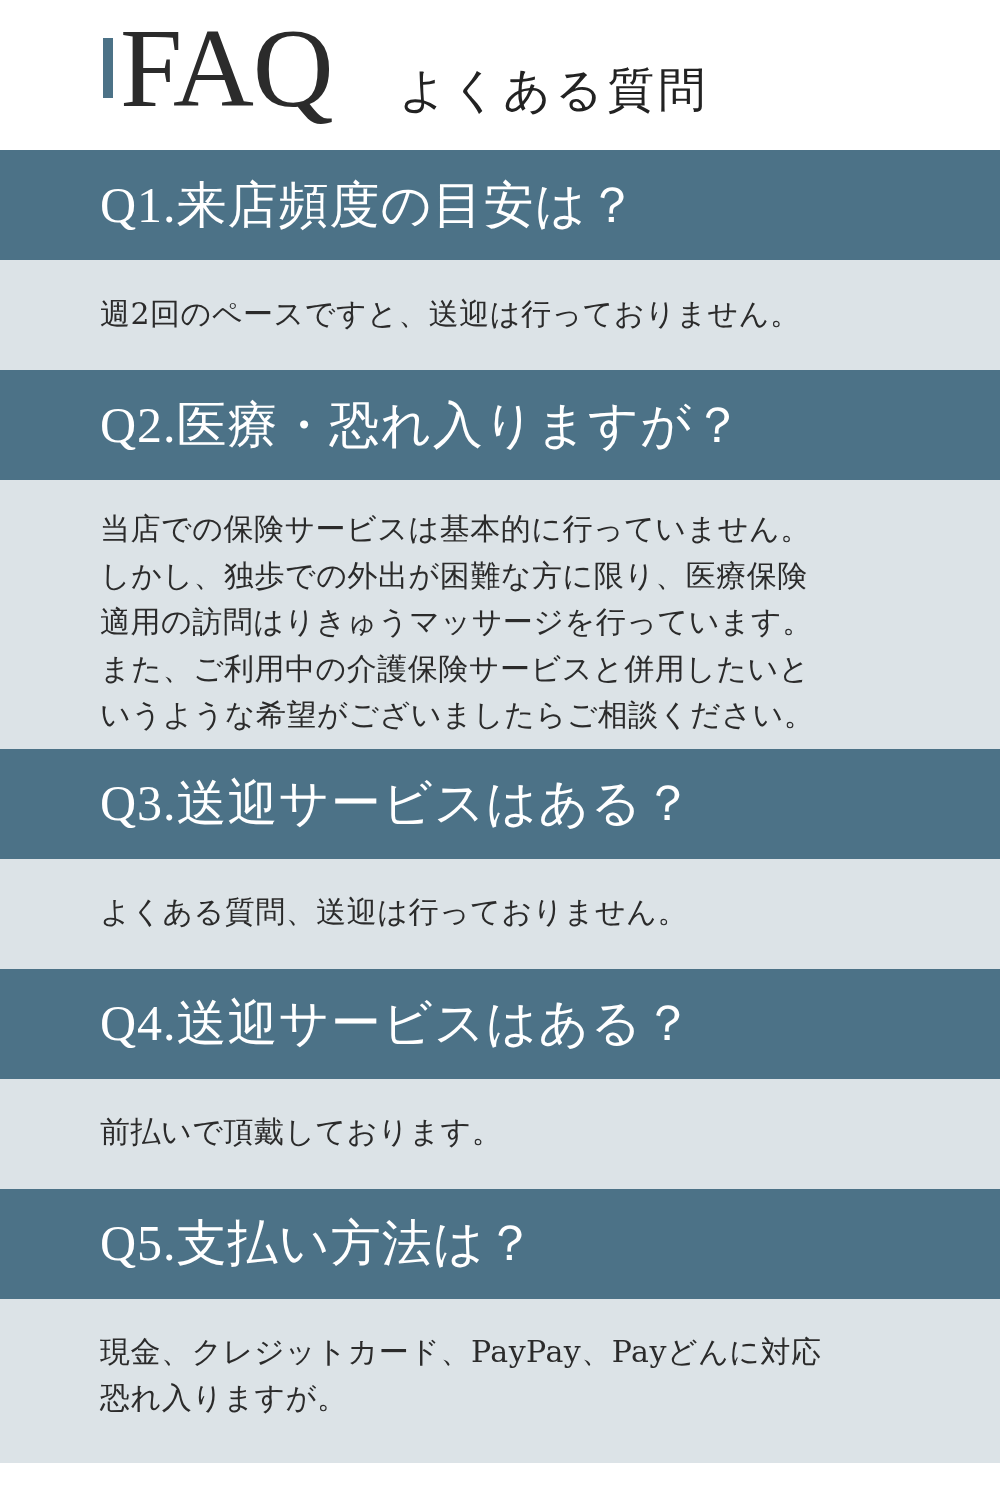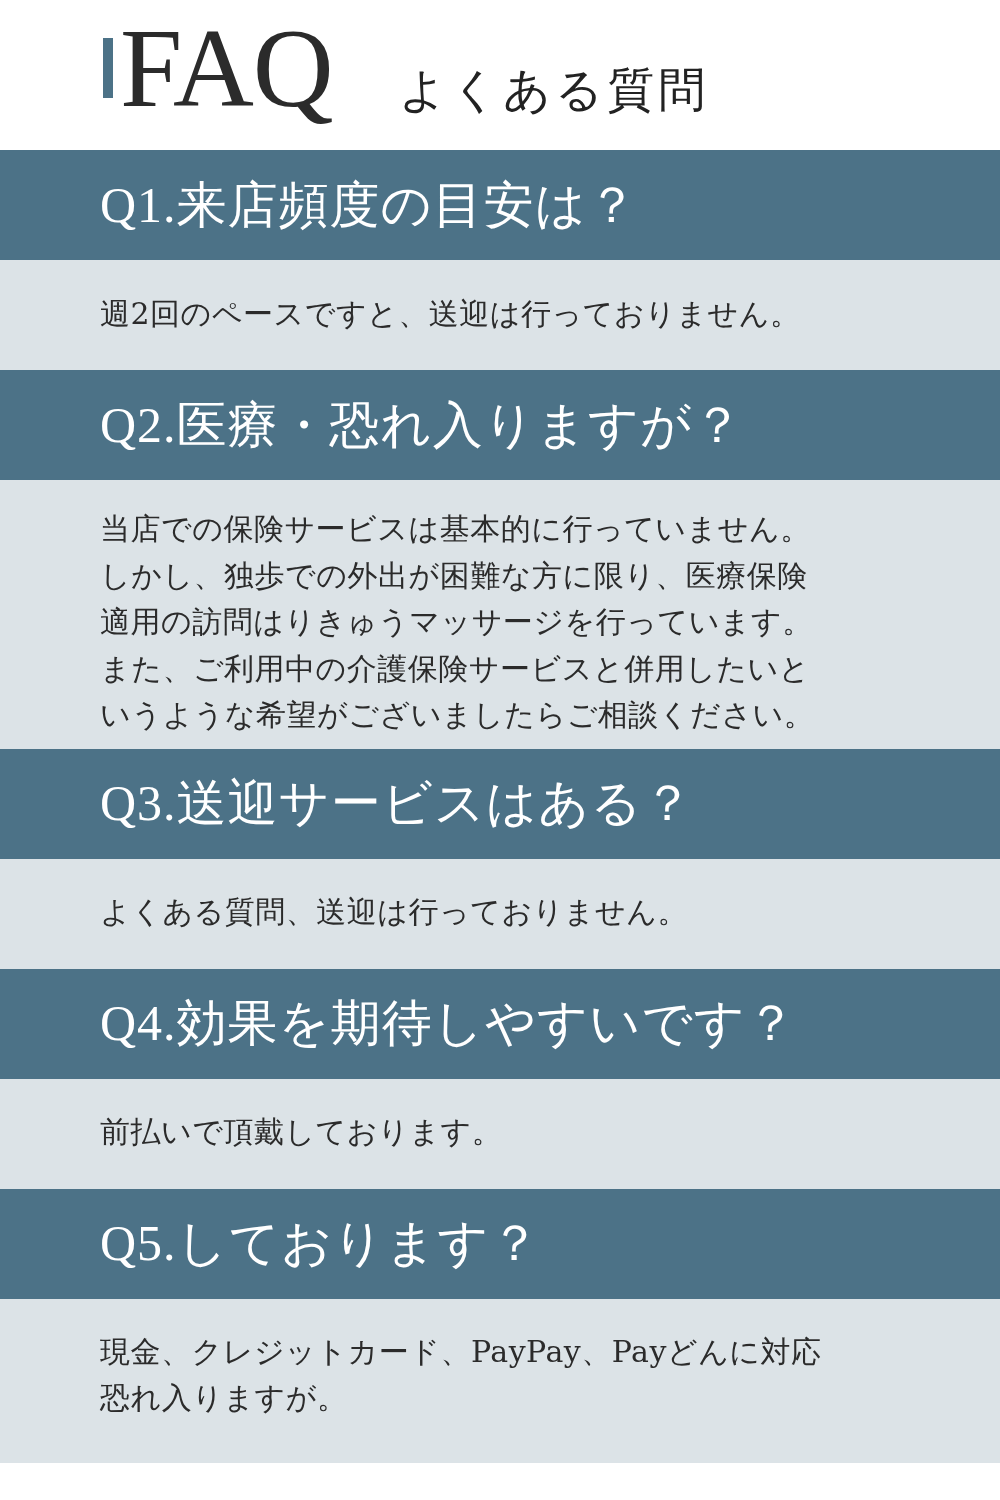--- a/index.html
+++ b/index.html
@@ -171,30 +171,30 @@
       <div class="question-bar">
         <span class="question-text">Q3.送迎サービスはある？</span>
       </div>
       <div class="answer-box">
         <p class="answer-text">よくある質問、送迎は行っておりません。</p>
       </div>
     </div>
 
     <div class="faq-item">
       <div class="question-bar">
-        <span class="question-text">Q4.効果を期待しやすいです？</span>
+        <span class="question-text">Q4.送迎サービスはある？</span>
       </div>
       <div class="answer-box">
         <p class="answer-text">前払いで頂戴しております。</p>
       </div>
     </div>
 
     <div class="faq-item">
       <div class="question-bar">
-        <span class="question-text">Q5.しております？</span>
+        <span class="question-text">Q5.支払い方法は？</span>
       </div>
       <div class="answer-box last">
         <p class="answer-text">現金、クレジットカード、PayPay、Payどんに対応
 恐れ入りますが。</p>
       </div>
     </div>
 
   </div>
 </div>
 

